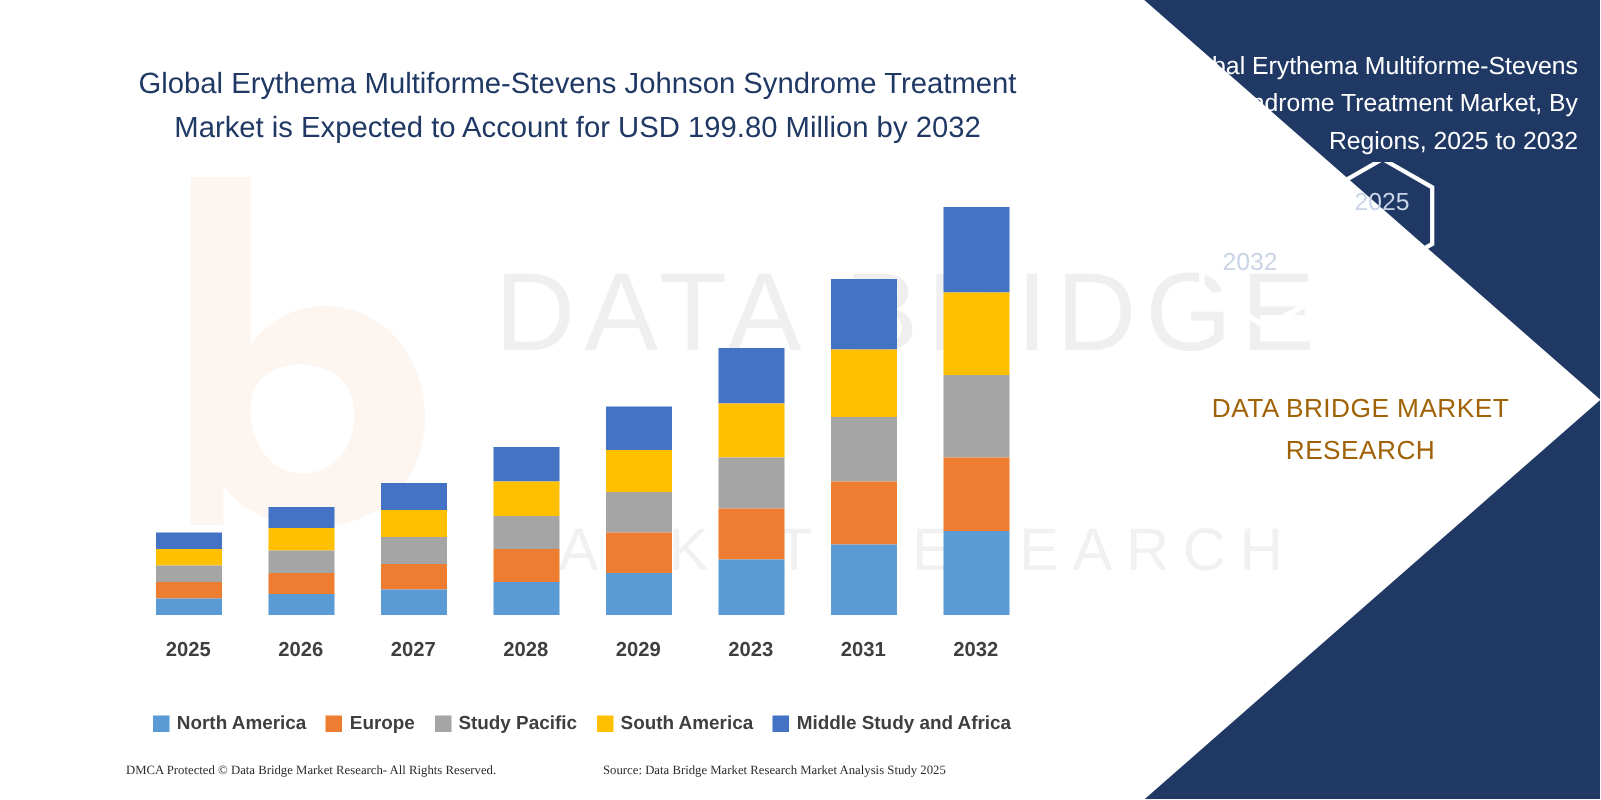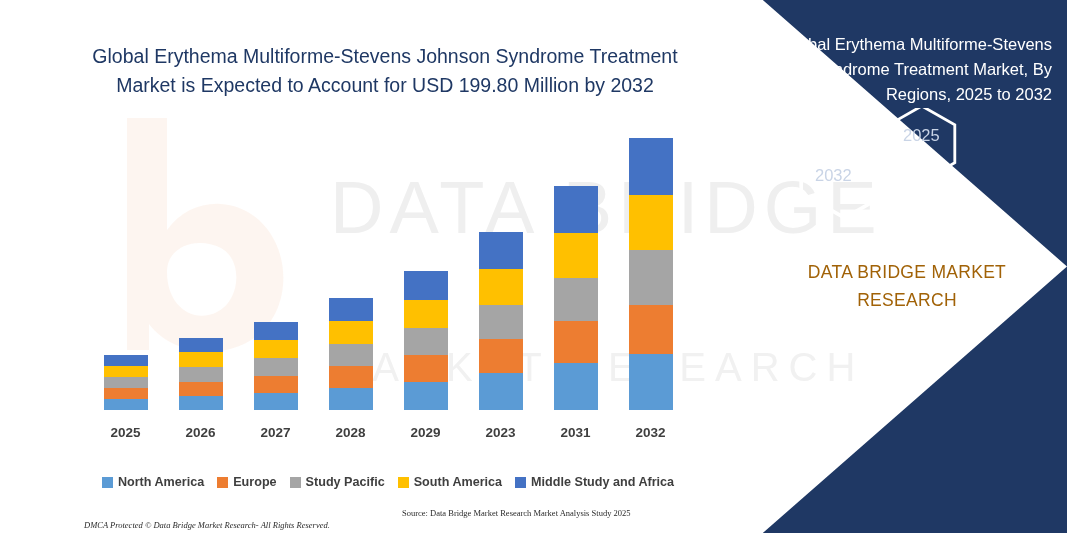--- a/index.html
+++ b/index.html
@@ -55,21 +55,21 @@
     position:absolute;left:88px;top:455px;width:600px;height:22px;
     display:flex;justify-content:center;align-items:center;gap:13px;margin-top:16px;
   }
   .leg-item{display:flex;align-items:center;gap:5px;}
   .leg-sw{width:11px;height:11px;display:inline-block;}
   .leg-tx{font-size:12.6px;font-weight:bold;color:#3f3f3f;white-space:nowrap;}
 
   
   .footer{position:absolute;left:84px;top:508px;width:600px;height:14px;
           font-family:"Liberation Serif", serif;font-size:8.5px;color:#2b2b2b;}
-  .f-left{position:absolute;left:0;top:12px;white-space:nowrap;font-style:italic;}
+  .f-left{position:absolute;left:0;top:0;white-space:nowrap;}
   .f-right{position:absolute;left:318px;top:0;white-space:nowrap;}
 
   
   .panel{
     position:absolute;right:0;top:0;width:390px;height:533px;
     background:#1f3864;
     clip-path:polygon(100% 0, 100% 100%, 22% 100%, 100% 50%, 22% 0);
   }
   .panel-inner{position:absolute;right:0;top:0;width:390px;height:533px;}
   .panel-title{

